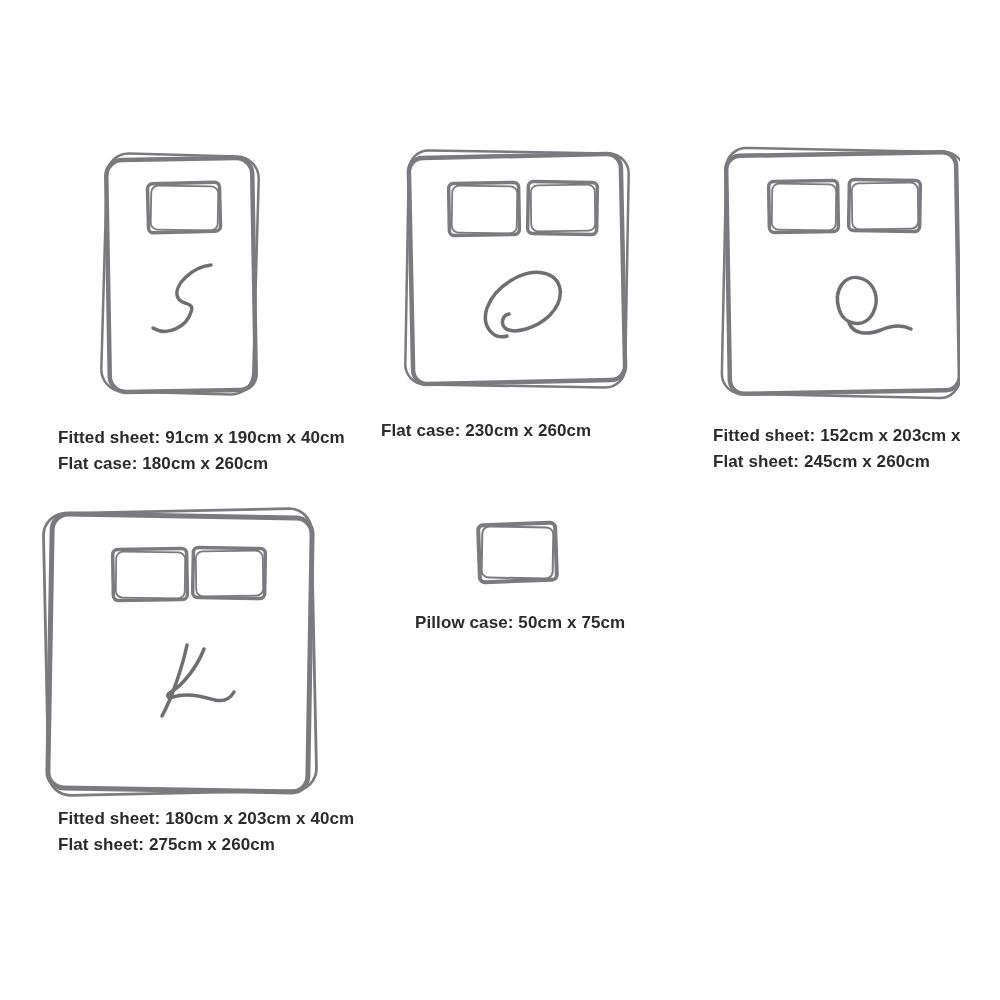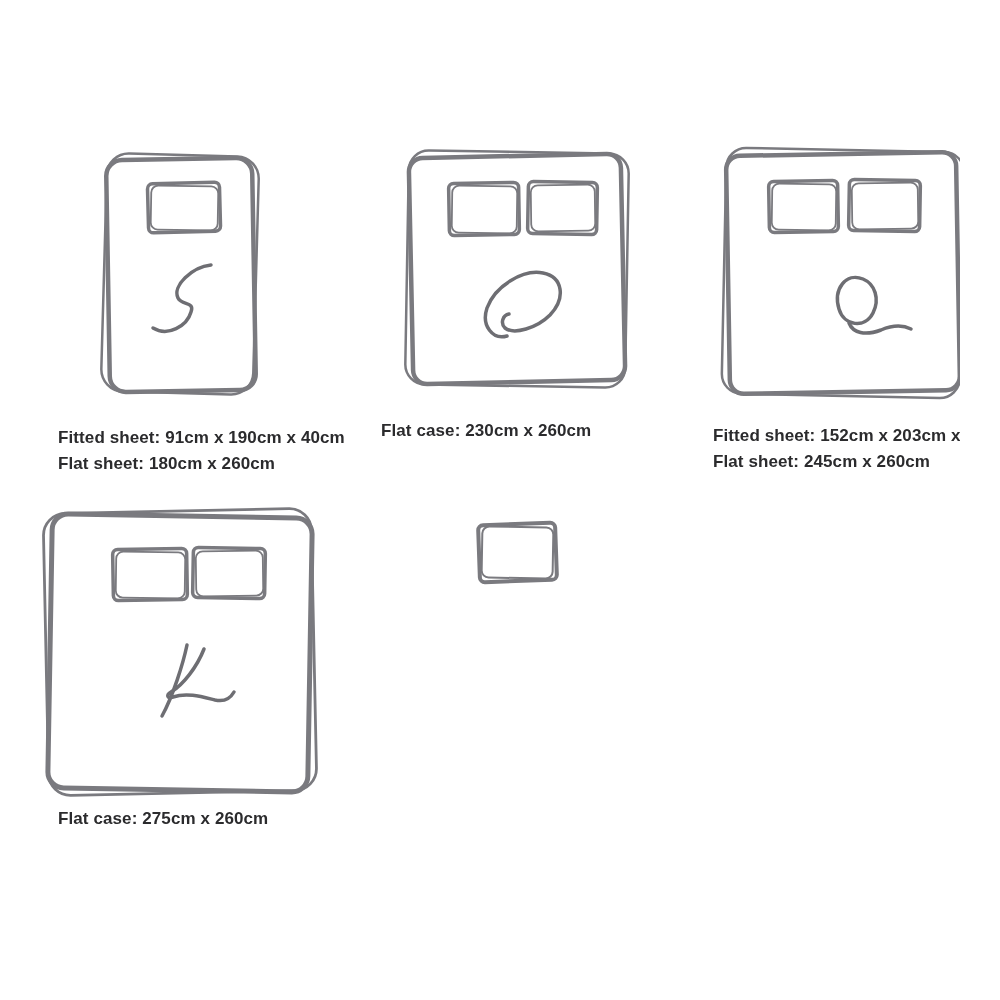--- a/index.html
+++ b/index.html
@@ -35,21 +35,21 @@
       </g>
       <g>
         <rect class="sketch pillow-main" x="56" y="40" width="72" height="49" rx="5" transform="rotate(-1.5 92 64)"></rect>
         <rect class="sketch pillow-ghost" x="59" y="43" width="67" height="44" rx="7" transform="rotate(1 92 64)"></rect>
       </g>
       <path class="letter" d="M 119,122 C 100,124 80,143 86,155 C 90,163 103,158 99,169 C 95,183 76,194 61,185" aria-label="S"></path>
     </svg>
   </figure>
   <div class="specs" style="left:58px;top:425px;">
     <div>Fitted sheet: 91cm x 190cm x 40cm</div>
-    <div>Flat sheet: 180cm x 260cm</div>
+    <div>Flat case: 180cm x 260cm</div>
   </div>
 
   <figure class="size-figure" style="left:395px;top:140px;">
     <svg width="248" height="262" viewBox="0 0 248 262">
       <g>
         <rect class="sketch sketch-main" x="16" y="16" width="212" height="226" rx="14" transform="rotate(-1.2 122 129)"></rect>
         <rect class="sketch sketch-ghost" x="12" y="12" width="220" height="234" rx="20" transform="rotate(1 122 129)"></rect>
       </g>
       <g>
         <rect class="sketch pillow-main" x="54" y="43" width="70" height="52" rx="5" transform="rotate(-1 89 69)"></rect>
@@ -105,25 +105,29 @@
         <rect class="sketch pillow-main" x="159" y="50" width="72" height="50" rx="5" transform="rotate(1 195 75)"></rect>
         <rect class="sketch pillow-ghost" x="162" y="53" width="67" height="45" rx="7" transform="rotate(-0.8 195 75)"></rect>
       </g>
       <g aria-label="K">
         <path class="letter" d="M 153,147 C 149,166 139,198 128,218"></path>
         <path class="letter" d="M 170,151 C 163,169 149,187 137,194 C 132,197 133,201 139,199 C 153,194 169,199 181,202 C 190,204 196,201 200,194"></path>
       </g>
     </svg>
   </figure>
   <div class="specs" style="left:58px;top:806px;">
-    <div>Flat case: 275cm x 260cm</div>
+    <div>Fitted sheet: 180cm x 203cm x 40cm</div>
+    <div>Flat sheet: 275cm x 260cm</div>
   </div>
 
   <figure class="size-figure" style="left:468px;top:512px;">
     <svg width="100" height="82" viewBox="0 0 100 82">
       <g>
         <rect class="sketch" style="stroke-width:4" x="11" y="12" width="77" height="57" rx="5" transform="rotate(-2 49 40)"></rect>
         <rect class="sketch" style="stroke-width:2" x="14" y="15" width="71" height="51" rx="7" transform="rotate(1 49 40)"></rect>
       </g>
     </svg>
   </figure>
+  <div class="specs" style="left:415px;top:610px;">
+    <div>Pillow case: 50cm x 75cm</div>
+  </div>
 
 </div>
 
 </body></html>

